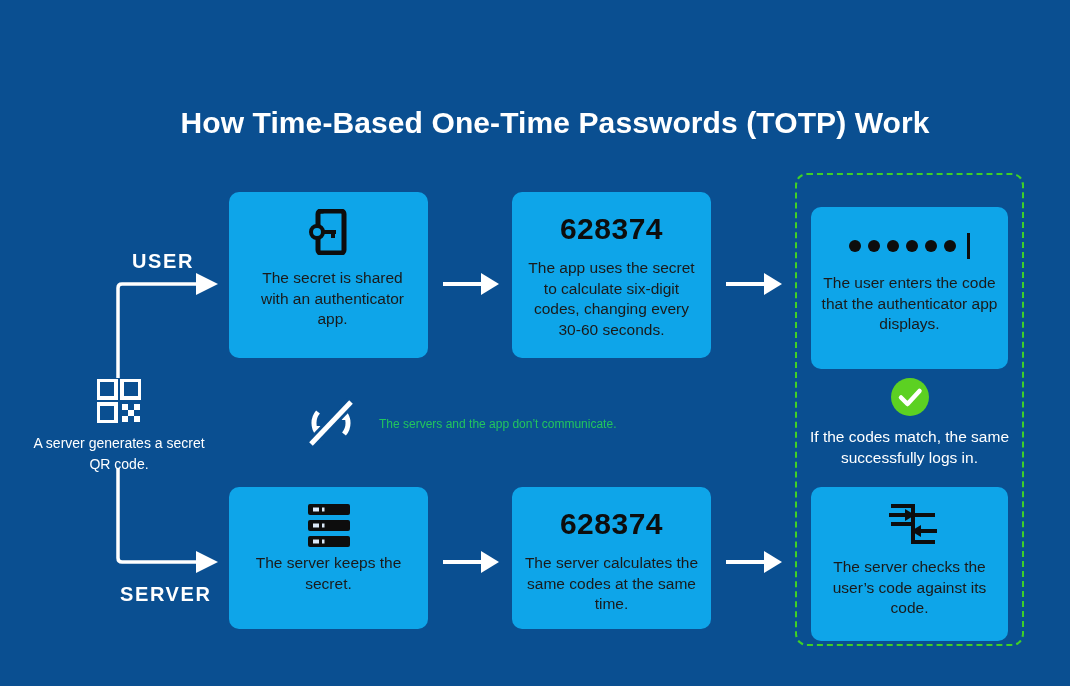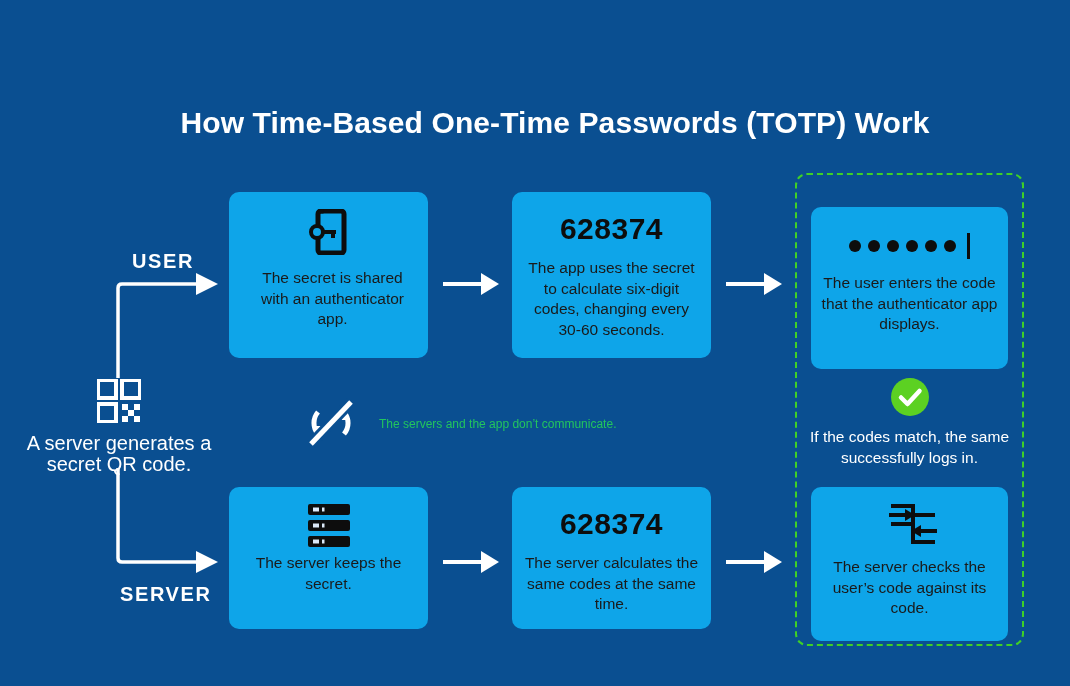--- a/index.html
+++ b/index.html
@@ -113,21 +113,21 @@
     width: 190px;
     text-align: center;
   }
   .qr-icon {
     display: flex;
     justify-content: center;
     margin-bottom: 10px;
   }
   .qr-caption {
     color: #FFFFFF;
-    font-size: 20px;
+    font-size: 14px;
     line-height: 21px;
   }
 
   
   .branch-label {
     position: absolute;
     color: #FFFFFF;
     font-size: 20px;
     font-weight: bold;
     letter-spacing: 1.6px;

